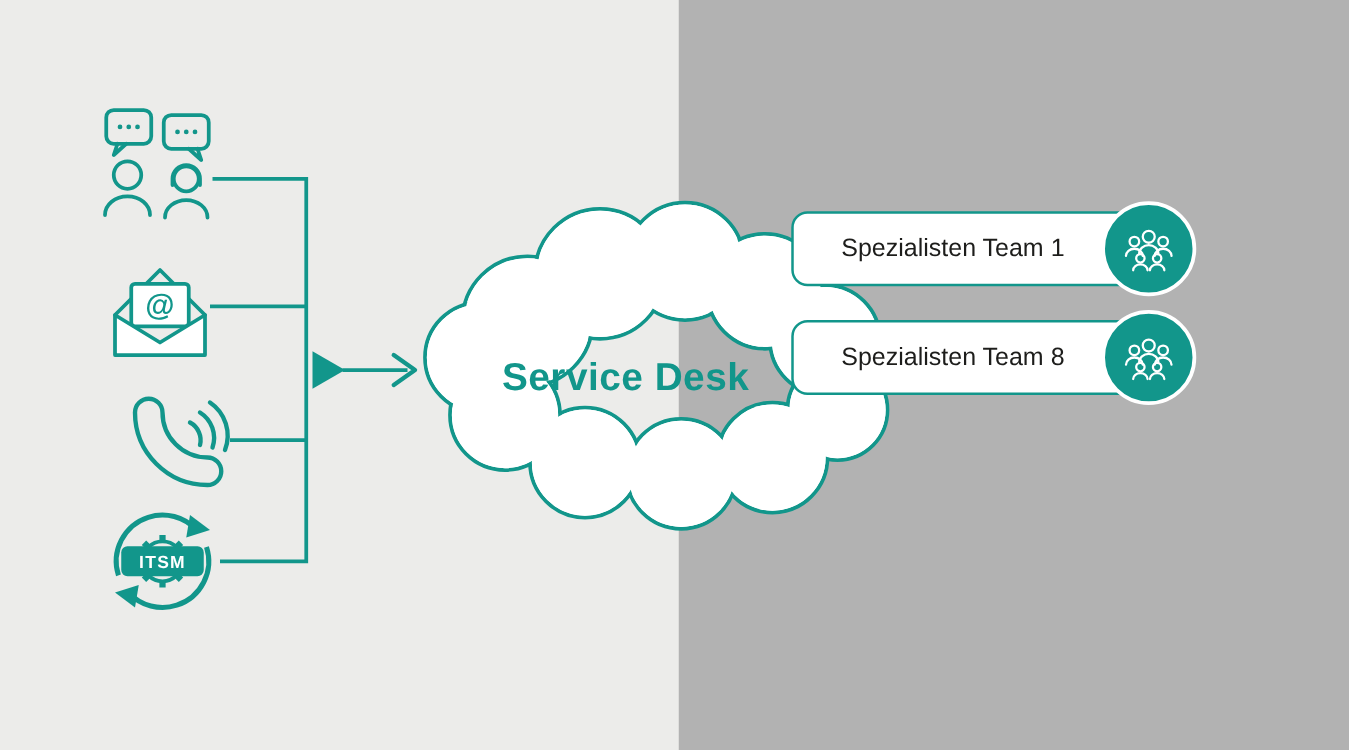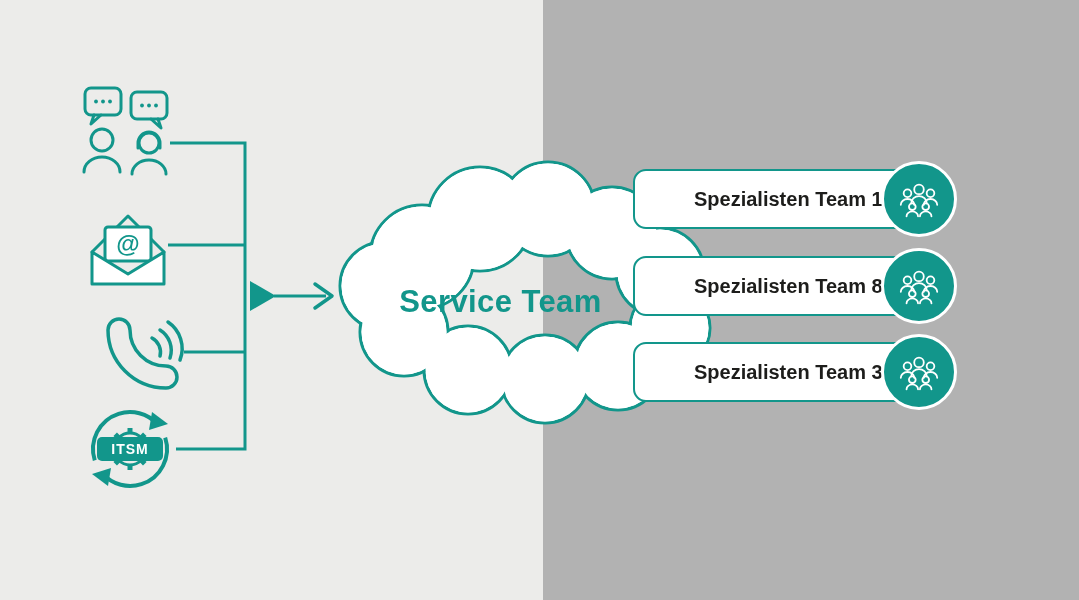--- a/index.html
+++ b/index.html
@@ -35,23 +35,22 @@
     border:2.5px solid var(--teal);
     border-radius:13px;
     box-sizing:border-box;
     display:flex;align-items:center;
     padding-left:38px;
   }
   .team-row.t1{top:169px;}
   .team-row.t2{top:256px;}
   .team-row.t3{top:342px;}
   .team-label{
-    font-size:20px;font-weight:700;color:var(--text-dark);
+    font-size:20px;font-weight:400;color:var(--text-dark);
     white-space:nowrap;
-    margin-left:21px;
   }
   .team-badge{
     position:absolute;right:-26px;top:50%;
     transform:translateY(-50%);
     width:70px;height:70px;border-radius:50%;
     background:var(--teal);
     border:3px solid #ffffff;
     display:flex;align-items:center;justify-content:center;
   }
 </style>
@@ -159,21 +158,21 @@
 
       <circle cx="130" cy="449" r="37" stroke="#12968b" stroke-width="4" fill="none" stroke-dasharray="100 16.2" transform="rotate(-18 130 449)"></circle>
       <polygon points="152,412 168,424 149,430" fill="#12968b"></polygon>
       <polygon points="108,486 92,474 111,468" fill="#12968b"></polygon>
 
       <rect x="97" y="437" width="66" height="24" rx="5" fill="#12968b"></rect>
       <text x="130" y="454" text-anchor="middle" fill="#ffffff" font-size="14" font-weight="bold" letter-spacing="1" font-family="Liberation Sans, sans-serif">ITSM</text>
     </g>
   </svg>
 
-  <div class="cloud-label">Service Team</div>
+  <div class="cloud-label">Service Desk</div>
 
   <div class="team-row t1">
     <span class="team-label">Spezialisten Team 1</span>
     <span class="team-badge">
       <svg width="46" height="46" viewBox="0 0 48 48" stroke="#ffffff" stroke-width="1.9" fill="none" stroke-linecap="round">
         <circle cx="12" cy="18" r="4"></circle>
           <path d="M5,30 a7,6 0 0 1 14,0"></path>
         <circle cx="36" cy="18" r="4"></circle>
           <path d="M29,30 a7,6 0 0 1 14,0"></path>
         <circle cx="24" cy="14" r="5"></circle>
@@ -197,31 +196,14 @@
         <circle cx="24" cy="14" r="5"></circle>
           <path d="M16,28 a8,7 0 0 1 16,0"></path>
         <circle cx="17" cy="32" r="3.5"></circle>
           <path d="M11,42 a6,5 0 0 1 12,0"></path>
         <circle cx="31" cy="32" r="3.5"></circle>
           <path d="M25,42 a6,5 0 0 1 12,0"></path>
       </svg>
     </span>
   </div>
 
-  <div class="team-row t3">
-    <span class="team-label">Spezialisten Team 3</span>
-    <span class="team-badge">
-      <svg width="46" height="46" viewBox="0 0 48 48" stroke="#ffffff" stroke-width="1.9" fill="none" stroke-linecap="round">
-        <circle cx="12" cy="18" r="4"></circle>
-          <path d="M5,30 a7,6 0 0 1 14,0"></path>
-        <circle cx="36" cy="18" r="4"></circle>
-          <path d="M29,30 a7,6 0 0 1 14,0"></path>
-        <circle cx="24" cy="14" r="5"></circle>
-          <path d="M16,28 a8,7 0 0 1 16,0"></path>
-        <circle cx="17" cy="32" r="3.5"></circle>
-          <path d="M11,42 a6,5 0 0 1 12,0"></path>
-        <circle cx="31" cy="32" r="3.5"></circle>
-          <path d="M25,42 a6,5 0 0 1 12,0"></path>
-      </svg>
-    </span>
-  </div>
 
 </div>
 
 </body></html>

